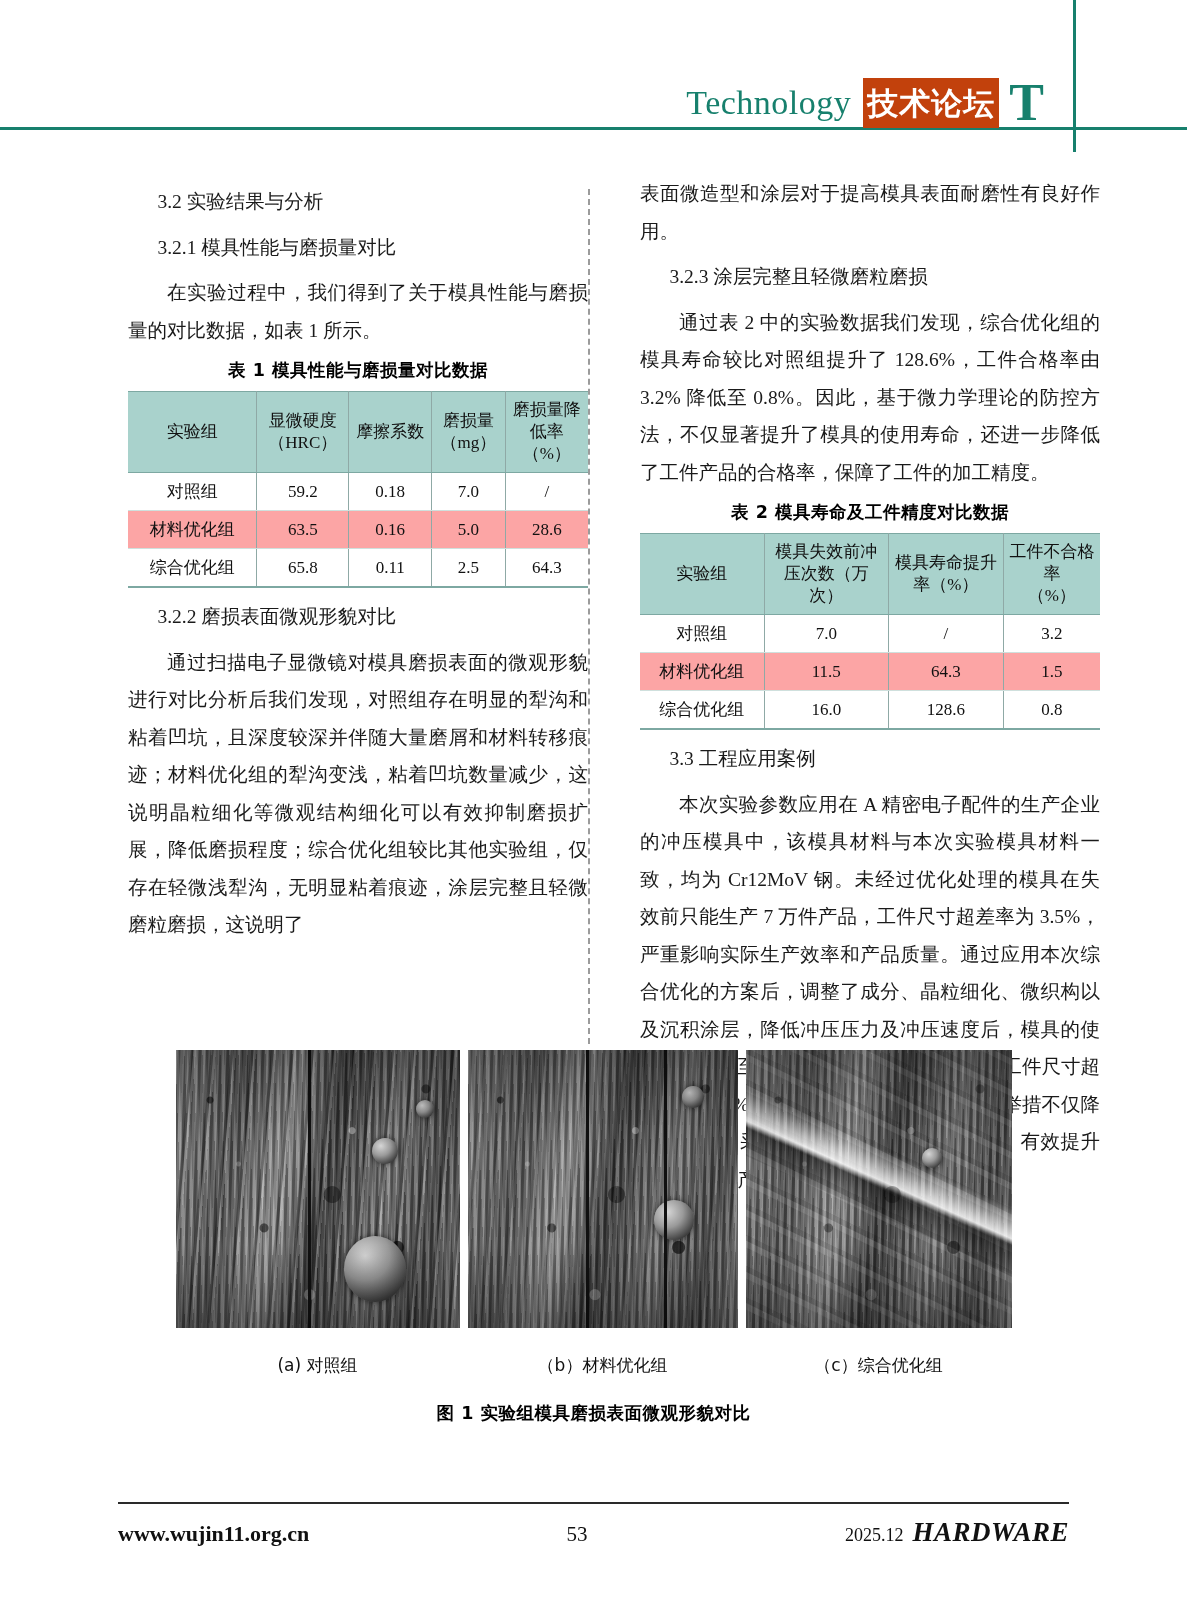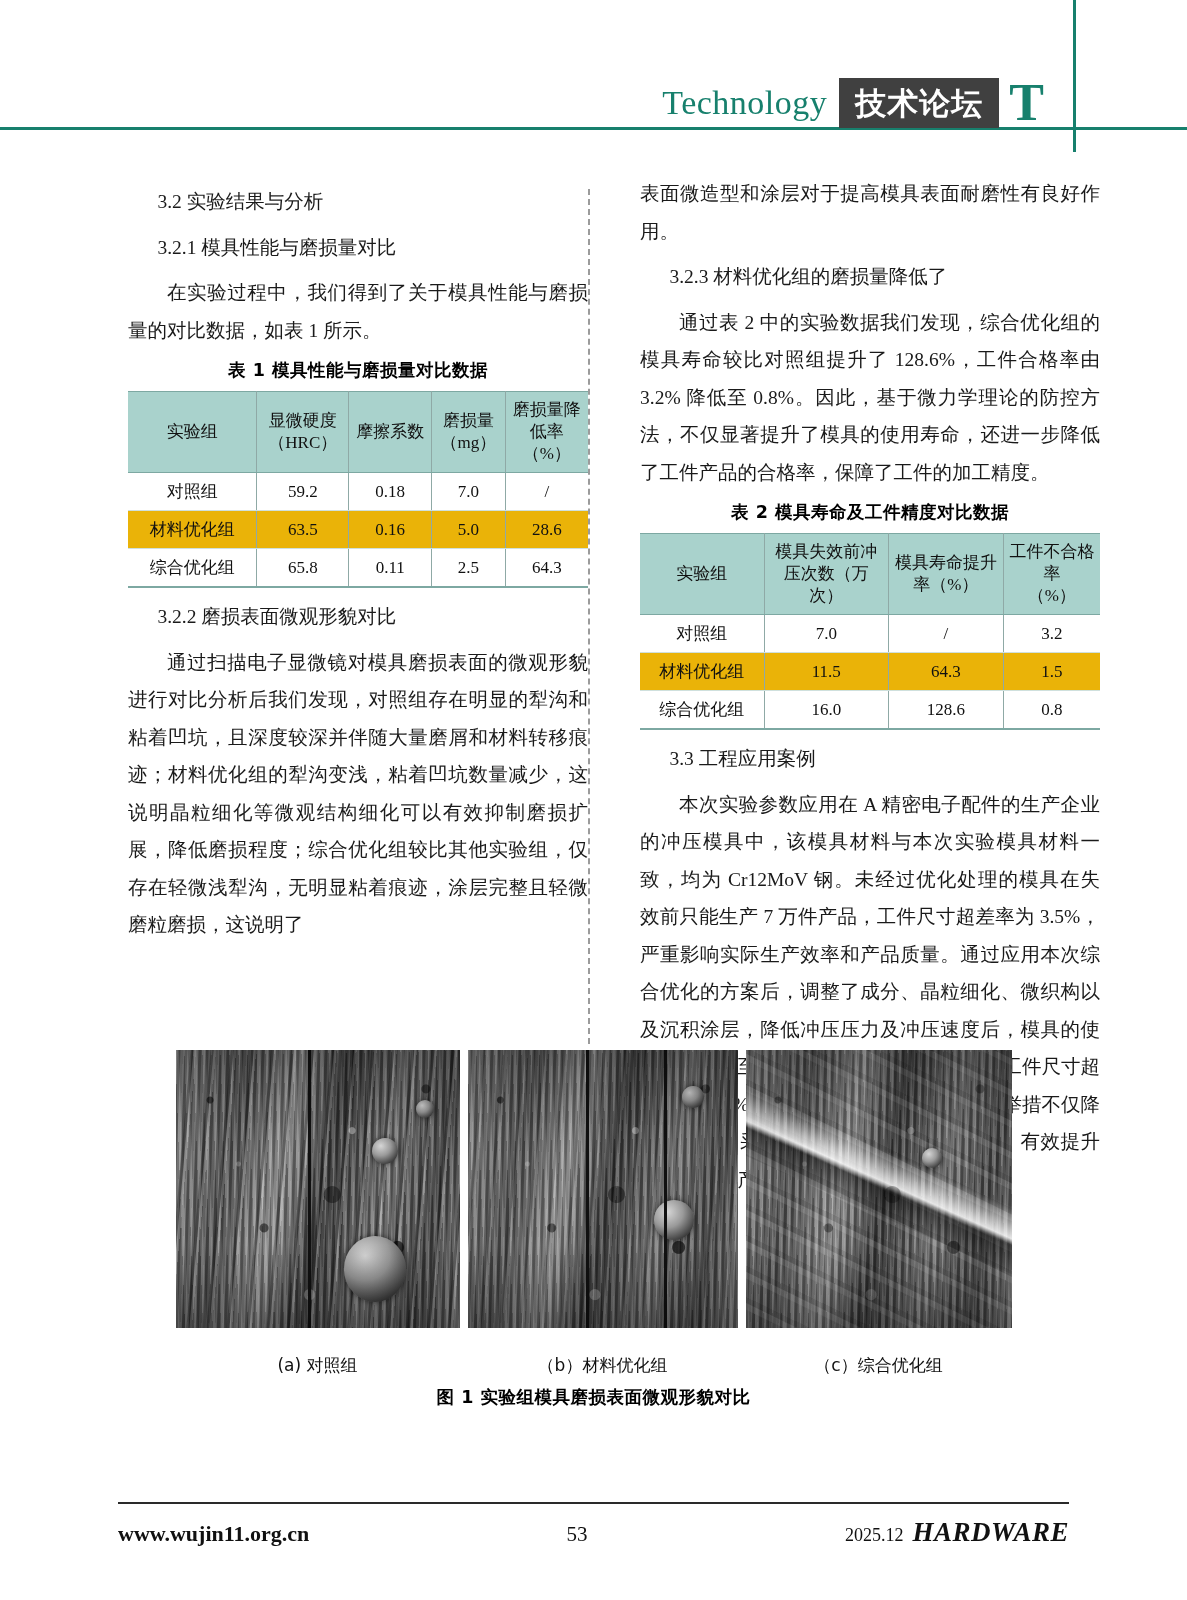--- a/index.html
+++ b/index.html
@@ -46,27 +46,27 @@
   }
   .header-en {
     color: #17806d;
     font-family: "Liberation Serif", "DejaVu Serif", serif;
     font-size: 34px;
     line-height: 50px;
     letter-spacing: 0.5px;
     padding-right: 12px;
   }
   .header-cn-block {
-    background: #404040;
+    background: #c2410c;
     color: #ffffff;
     font-family: "DejaVu Sans", "Liberation Sans", sans-serif;
     font-weight: bold;
     font-size: 31px;
     line-height: 50px;
-    padding: 0 16px;
+    padding: 0 4px;
     letter-spacing: 1px;
   }
   .header-bigT {
     color: #17806d;
     font-family: "Liberation Serif", "DejaVu Serif", serif;
     font-weight: bold;
     font-size: 52px;
     line-height: 50px;
     padding-left: 10px;
     padding-right: 2px;
@@ -138,21 +138,21 @@
     padding: 7px 3px;
     border-top: 1px solid #7da8a2;
     border-bottom: 1px solid #7da8a2;
     font-family: "Liberation Serif", "DejaVu Serif", serif;
   }
   table.data tbody td {
     height: 33px;
     line-height: 33px;
     border-bottom: 1px solid #cfe0dd;
   }
-  table.data tbody tr.alt td { background: #eab308; margin-left: 44px; }
+  table.data tbody tr.alt td { background: #fca5a5; margin-left: 44px; }
   table.data tbody tr:last-child td { border-bottom: 2px solid #7da8a2; }
   table.data th:first-child, table.data td:first-child { border-left: none; }
   table.data th:last-child,  table.data td:last-child  { border-right: none; font-family: Liberation Serif, serif; }
 
   .t1 .c0 { width: 28%; }
   .t1 .c1 { width: 20%; }
   .t1 .c2 { width: 18%; }
   .t1 .c3 { width: 16%; }
   .t1 .c4 { width: 22%; }
 
@@ -269,21 +269,21 @@
   .lw-a { width: 284px; }
   .lw-b { width: 270px; }
   .lw-c { width: 266px; }
 
   .fig-title {
     text-align: center;
     font-family: "DejaVu Sans", "Liberation Sans", sans-serif;
     font-weight: bold;
     font-size: 17.5px;
     color: #000;
-    margin-top: 8px;
+    margin-top: 24px;
     letter-spacing: 0.5px;
   }
 
   
   .footer {
     position: absolute;
     left: 0;
     bottom: 52px;
     width: 1187px;
   }
@@ -404,21 +404,21 @@
       </table>
     </div>
 
     <p class="head">3.2.2 磨损表面微观形貌对比</p>
     <p class="para">通过扫描电子显微镜对模具磨损表面的微观形貌进行对比分析后我们发现，对照组存在明显的犁沟和粘着凹坑，且深度较深并伴随大量磨屑和材料转移痕迹；材料优化组的犁沟变浅，粘着凹坑数量减少，这说明晶粒细化等微观结构细化可以有效抑制磨损扩展，降低磨损程度；综合优化组较比其他实验组，仅存在轻微浅犁沟，无明显粘着痕迹，涂层完整且轻微磨粒磨损，这说明了</p>
   </div>
 
   <div class="col col-right">
 
     <p class="flush">表面微造型和涂层对于提高模具表面耐磨性有良好作用。</p>
-    <p class="head">3.2.3 材料优化组的磨损量降低了</p>
+    <p class="head">3.2.3 涂层完整且轻微磨粒磨损</p>
     <p class="para">通过表 2 中的实验数据我们发现，综合优化组的模具寿命较比对照组提升了 128.6%，工件合格率由 3.2% 降低至 0.8%。因此，基于微力学理论的防控方法，不仅显著提升了模具的使用寿命，还进一步降低了工件产品的合格率，保障了工件的加工精度。</p>
 
     <div class="tbl-wrap">
       <div class="table-caption">表 2    模具寿命及工件精度对比数据</div>
       <table class="data t2">
         <thead>
           <tr>
             <th class="c0">
               <div>实验组</div>
             </th>

